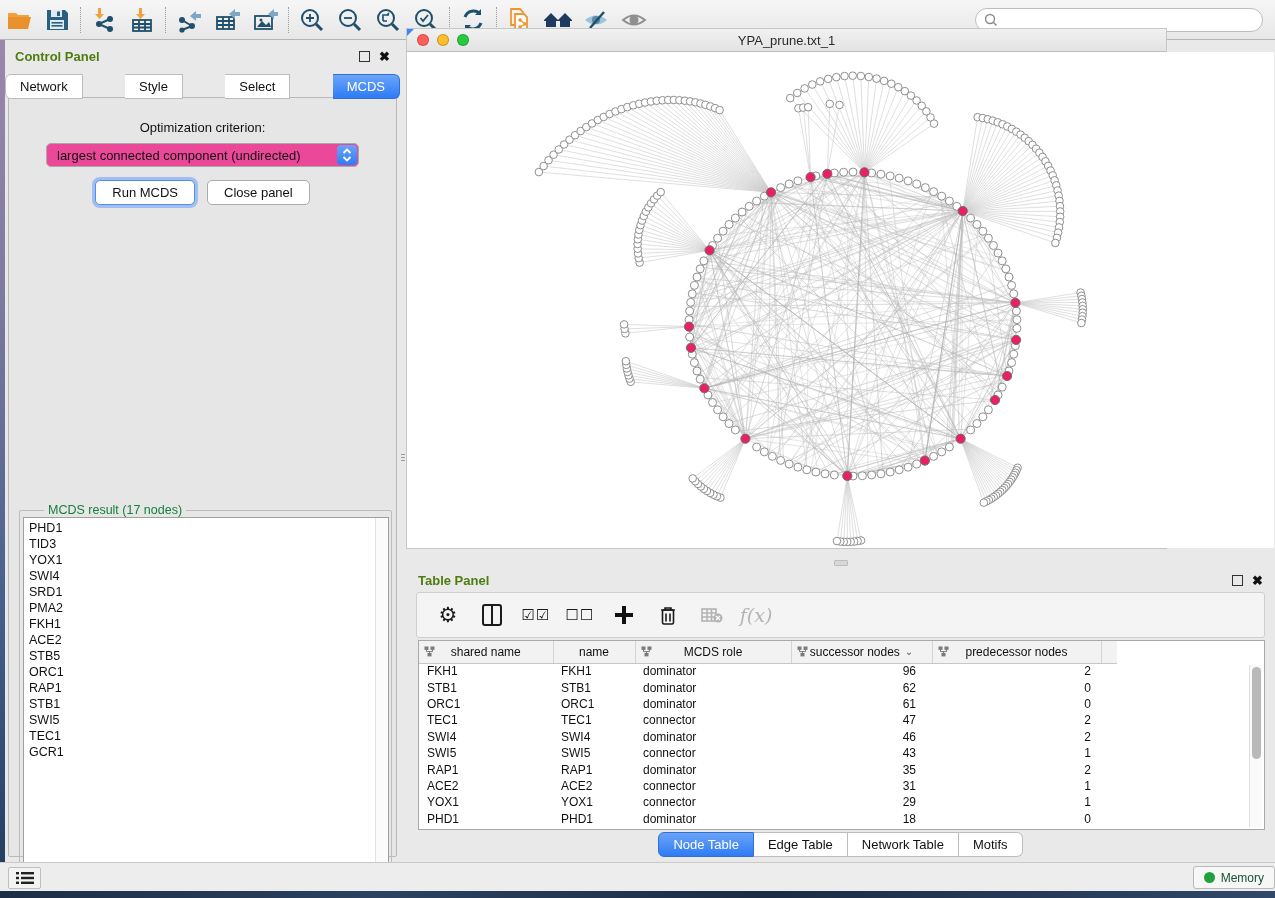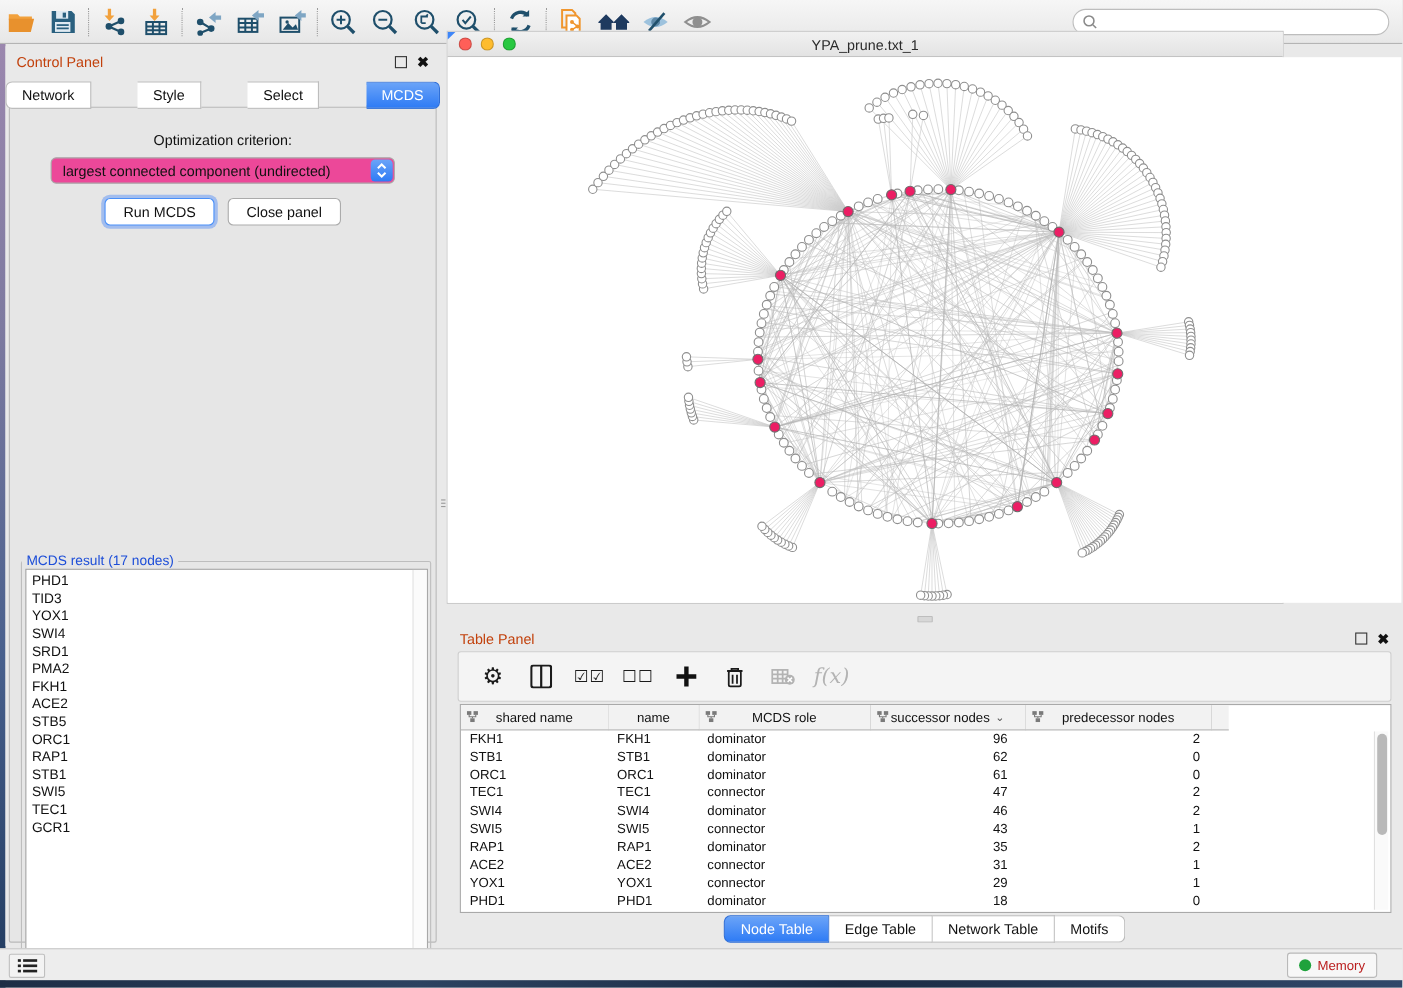--- a/index.html
+++ b/index.html
@@ -20,21 +20,21 @@
   .tb-sep { width:1px; height:26px; margin:0 4px; border-left:1px dotted #9a9a9a; }
   .search-wrap { position:absolute; right:12px; top:8px; width:288px; height:24px;
     background:#fff; border:1px solid #bdbdbd; border-radius:12px;
     display:flex; align-items:center; padding-left:8px; }
   .search-wrap input { border:none; outline:none; flex:1; font-size:12px; background:transparent;
     font-family:"Liberation Sans",sans-serif; }
 
   
   .control-panel { position:absolute; left:5px; top:42px; width:395px; height:818px; background:#E9E9E9; }
   .panel-head { height:28px; display:flex; align-items:center; padding:0 10px; }
-  .panel-title { font-size:13px; color:#c2410c; flex:1; }
+  .panel-title { font-size:13px; color:#4d7c0f; flex:1;font-weight:bold; }
   .win-float { width:11px; height:11px; border:1.5px solid #333; margin-right:9px; }
   .win-close { font-size:13px; font-weight:bold; color:#111; line-height:11px; }
   .cp-tabs { display:flex; justify-content:space-between; margin-top:4px; position:relative; z-index:2; }
   .seg-btn { font-size:13px; padding:4px 14px; background:#fff; border:1px solid #bdbdbd;
     border-left-width:0; color:#111; }
   .seg-btn:first-child { border-left-width:1px; border-radius:6px 0 0 6px; }
   .seg-btn:last-child { border-radius:0 6px 6px 0; }
   .seg-btn.active { background:linear-gradient(#6ba4f8,#2e7bf5); color:#fff; border-color:#2f6fd8; }
   .cp-body { position:absolute; left:3px; top:55px; width:389px; height:760px;
     background:#E6E6E6; border:1px solid #b9b9b9; border-radius:2px; }
@@ -44,22 +44,22 @@
     display:flex; align-items:center; padding-left:10px; }
   .select-cap { position:absolute; right:1px; top:1px; width:20px; height:20px;
     background:linear-gradient(#6ba4f8,#2e7bf5); border-radius:4px; display:flex;
     flex-direction:column; align-items:center; justify-content:center; gap:1px; }
   .btn-row { display:flex; justify-content:center; gap:12px; margin-top:13px; }
   .mac-btn { font-size:13px; color:#111; background:#fff; border:1px solid #ababab;
     border-radius:5px; padding:4px 16px; }
   .mac-btn.focused { border:1px solid #4a90f8; box-shadow:0 0 0 3px rgba(93,148,246,.5); }
   .result-group { position:absolute; left:10px; top:412px; width:373px; height:368px;
     border:1px solid #bdbdbd; border-radius:2px; }
-  .result-legend { position:absolute; left:0; top:-8px; background:#E6E6E6; padding:0 4px;
-    font-size:12.5px; color:#1d4ed8; }
+  .result-legend { position:absolute; left:24px; top:-8px; background:#E6E6E6; padding:0 4px;
+    font-size:12.5px; color:#15803d; }
   .result-list { position:absolute; left:3px; top:6px; width:366px; height:358px; background:#fff;
     border:1px solid #9f9f9f; font-size:12.5px; color:#111; overflow:hidden; }
   .result-list ul { list-style:none; padding:2px 0 0 5px; }
   .result-list li { line-height:16px; }
   .result-scroll { position:absolute; right:0; top:0; width:13px; height:100%;
     background:#fbfbfb; border-left:1px solid #e2e2e2; }
 
   
   .v-split-handle { position:absolute; left:400px; top:448px; width:6px; height:18px;
     display:flex; flex-direction:column; gap:2px; align-items:center; justify-content:center; }
@@ -106,23 +106,23 @@
   .tbl-thumb { position:absolute; left:2px; top:2px; width:9px; height:92px;
     background:#b9b9b9; border-radius:5px; }
   .tp-tabs { position:absolute; left:0; top:266px; width:869px; display:flex; justify-content:center; }
 
   
   .status-bar { position:absolute; left:0; top:862px; width:1275px; height:29px;
     background:#ededed; border-top:1px solid #c9c9c9; }
   .sb-left-btn { position:absolute; left:8px; top:4px; width:33px; height:22px;
     background:#f3f3f3; border:1px solid #bfbfbf; border-radius:2px;
     display:flex; align-items:center; justify-content:center; }
-  .memory-btn { position:absolute; right:23px; top:3px; height:23px; background:#f7f7f7;
+  .memory-btn { position:absolute; right:0; top:3px; height:23px; background:#f7f7f7;
     border:1px solid #b9b9b9; border-radius:3px; display:flex; align-items:center;
-    gap:6px; padding:0 10px; font-size:12px; color:#b91c1c; }
+    gap:6px; padding:0 10px; font-size:12px; color:#14532d; }
   .mem-dot { width:11px; height:11px; border-radius:50%; background:#1fa23c; }
 </style>
 </head>
 <body>
 
 <div class="wall-left"></div>
 <div class="wall-bottom"></div>
 
 <div class="toolbar">
   <span class="tb-btn">

